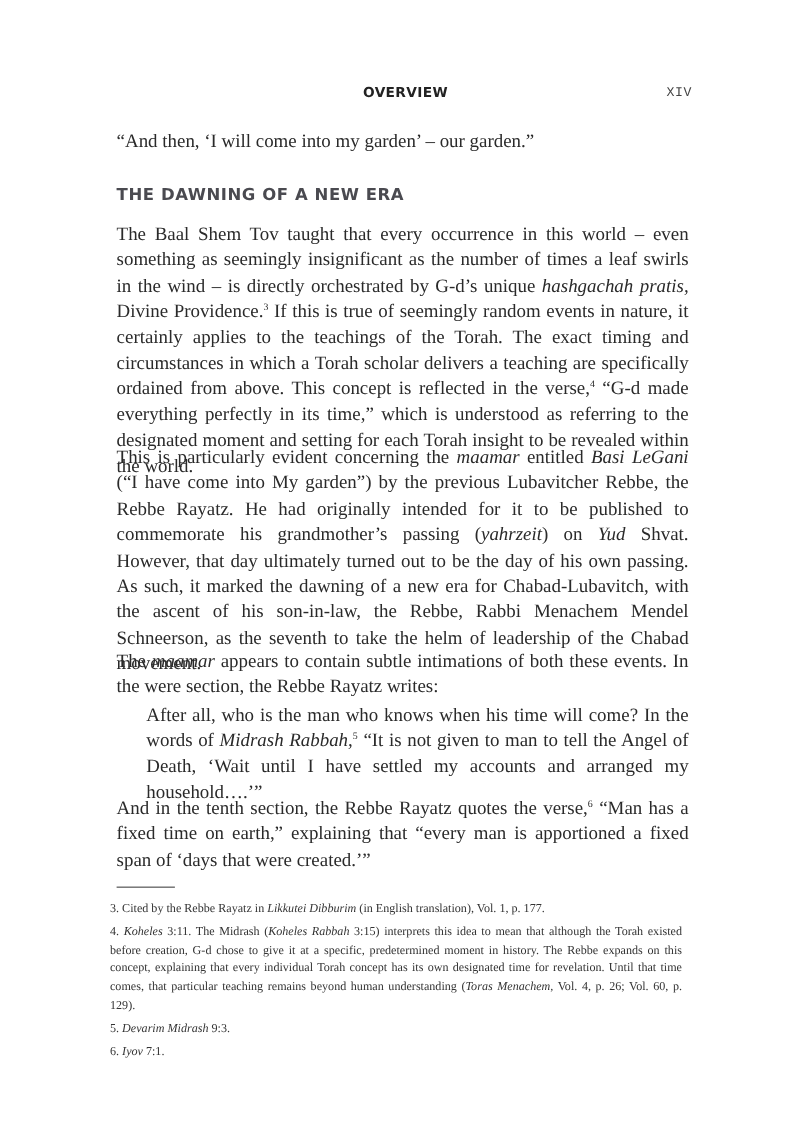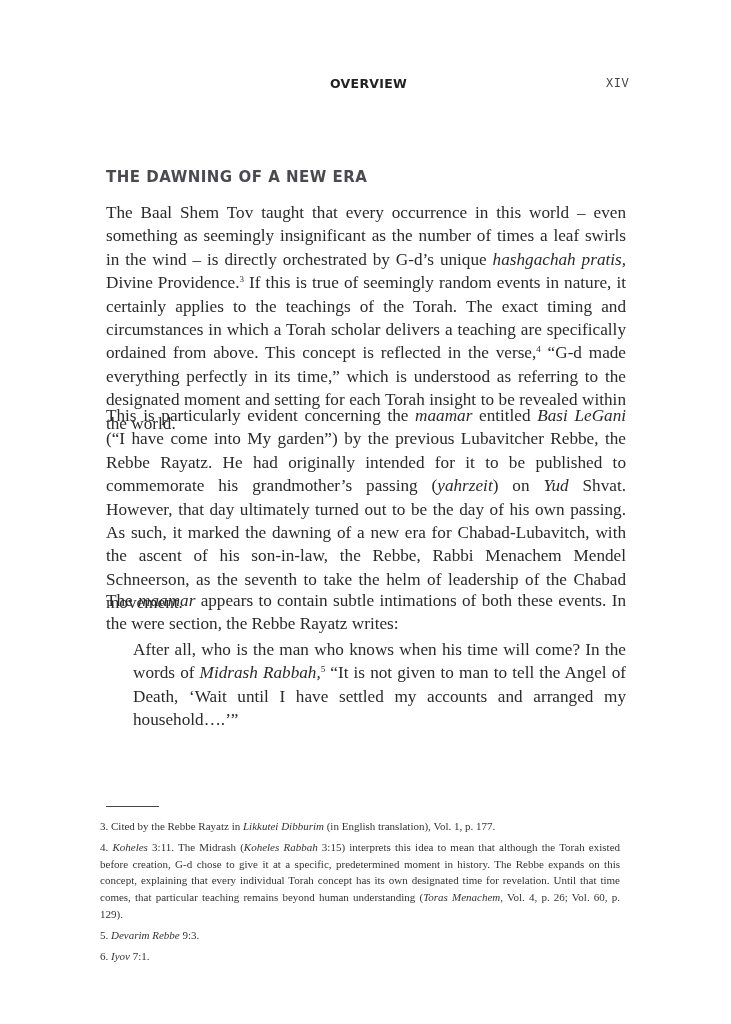--- a/index.html
+++ b/index.html
@@ -28,42 +28,48 @@
 </head>
 <body>
 
 <div class="page">
 
   <div class="running-head">
     <span class="rh-title">OVERVIEW</span>
     <span class="rh-folio">XIV</span>
   </div>
 
+  <div class="body-text p-open">
+    <p>“And then, ‘I will come into my garden’ – our garden.”</p>
+  </div>
 
   <div class="section-head">THE DAWNING OF A NEW ERA</div>
 
   <div class="body-text p1">
     <p><span>The Baal Shem Tov taught that every occurrence in this world – even something as seemingly insignificant as the number of times a leaf swirls in the wind – is directly orchestrated by G-d’s unique </span><span class="it">hashgachah pratis,</span><span> Divine Providence.</span><sup>3</sup><span> If this is true of seemingly random events in nature, it certainly applies to the teachings of the Torah. The exact timing and circumstances in which a Torah scholar delivers a teaching are specifically ordained from above. This concept is reflected in the verse,</span><sup>4</sup><span> “G-d made everything perfectly in its time,” which is understood as referring to the designated moment and setting for each Torah insight to be revealed within the world.</span></p>
   </div>
 
   <div class="body-text p2">
     <p><span>This is particularly evident concerning the </span><span class="it">maamar</span><span> entitled </span><span class="it">Basi LeGani</span><span> (“I have come into My garden”) by the previous Lubavitcher Rebbe, the Rebbe Rayatz. He had originally intended for it to be published to commemorate his grandmother’s passing (</span><span class="it">yahrzeit</span><span>) on </span><span class="it">Yud</span><span> Shvat. However, that day ultimately turned out to be the day of his own passing. As such, it marked the dawning of a new era for Chabad-Lubavitch, with the ascent of his son-in-law, the Reb­be, Rabbi Menachem Mendel Schneerson, as the seventh to take the helm of leadership of the Chabad movement.</span></p>
   </div>
 
   <div class="body-text p3">
     <p><span>The </span><span class="it">maamar</span><span> appears to contain subtle intimations of both these events. In the were section, the Rebbe Rayatz writes:</span></p>
   </div>
 
   <div class="blockquote">
     <p style="margin:0"><span>After all, who is the man who knows when his time will come? In the words of </span><span class="it">Midrash Rabbah,</span><sup>5</sup><span> “It is not given to man to tell the Angel of Death, ‘Wait until I have settled my accounts and arranged my household….’”</span></p>
   </div>
 
+  <div class="body-text p4">
+    <p><span>And in the tenth section, the Rebbe Rayatz quotes the verse,</span><sup>6</sup><span> “Man has a fixed time on earth,” explaining that “every man is apportioned a fixed span of ‘days that were created.’”</span></p>
+  </div>
 
   <div class="fn-rule"></div>
 
   <div class="footnotes">
     <p class="fn"><span>3. </span><span>Cited by the Rebbe Rayatz in </span><span class="it">Likkutei Dibburim</span><span> (in English translation), Vol. 1, p. 177.</span></p>
     <p class="fn"><span>4. </span><span class="it">Koheles</span><span> 3:11. The Midrash (</span><span class="it">Koheles Rabbah</span><span> 3:15) interprets this idea to mean that although the Torah exist­ed before creation, G-d chose to give it at a specific, predetermined moment in history. The Rebbe expands on this concept, explaining that every individual Torah concept has its own designated time for revelation. Until that time comes, that particular teaching remains beyond human understanding (</span><span class="it">Toras Menachem,</span><span> Vol. 4, p. 26; Vol. 60, p. 129).</span></p>
-    <p class="fn"><span>5. </span><span class="it">Devarim Rebbe</span><span> 9:3.</span></p>
+    <p class="fn"><span>5. </span><span class="it">Devarim Midrash</span><span> 9:3.</span></p>
     <p class="fn"><span>6. </span><span class="it">Iyov</span><span> 7:1.</span></p>
   </div>
 
 </div>
 
 </body></html>

